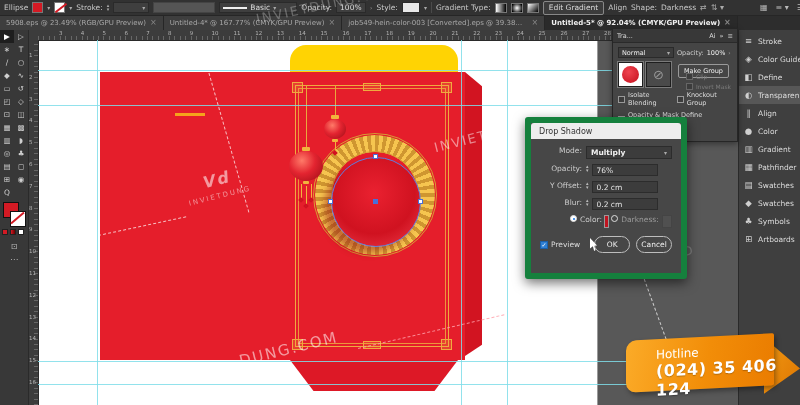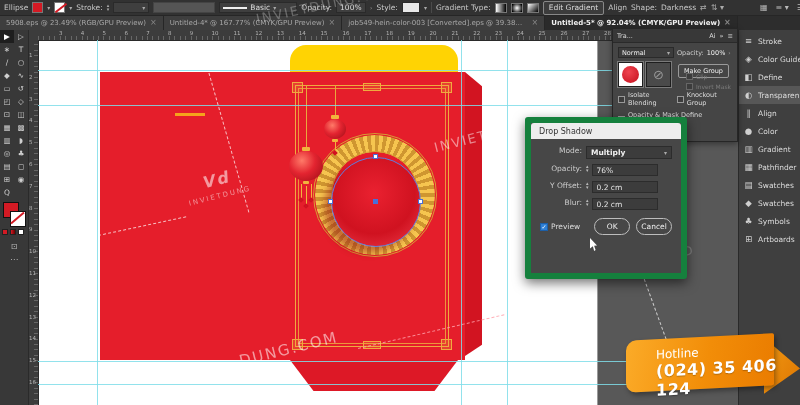--- a/index.html
+++ b/index.html
@@ -537,20 +537,29 @@
         <span class="dlg-field">0.2 cm</span>
       </div>
       <div class="dlg-row">
         <span class="dlg-label">Blur:</span>
         <span class="dlg-step">
             <span>▴</span>
             <span>▾</span>
           </span>
         <span class="dlg-field">0.2 cm</span>
       </div>
+      <div class="dlg-row" style="margin-left:30px;">
+        <span class="radio on"></span>
+        <span>Color:</span>
+        <span class="color-chip"></span>
+        <span style="width:8px;"></span>
+        <span class="radio"></span>
+        <span style="color:#9a9a9a;">Darkness:</span>
+        <span class="dis-field"></span>
+      </div>
       <div class="dlg-buttons">
         <span class="dlg-preview">
           <span class="checkbox">✓</span>
           <span>Preview</span>
         </span>
         <span style="flex:1;"></span>
         <span class="pill-btn">OK</span>
         <span class="pill-btn">Cancel</span>
       </div>
     </div>

